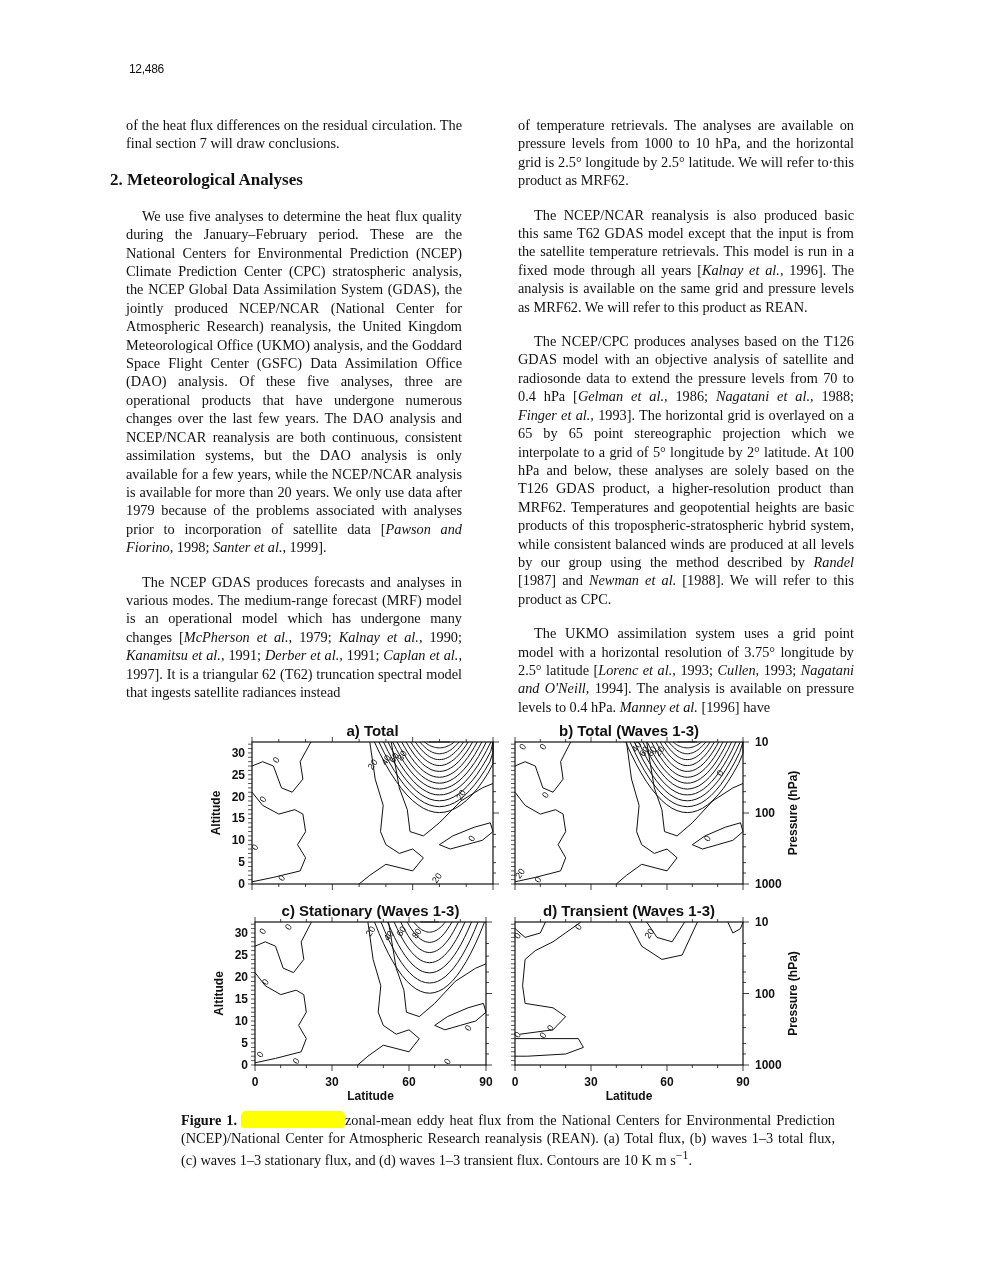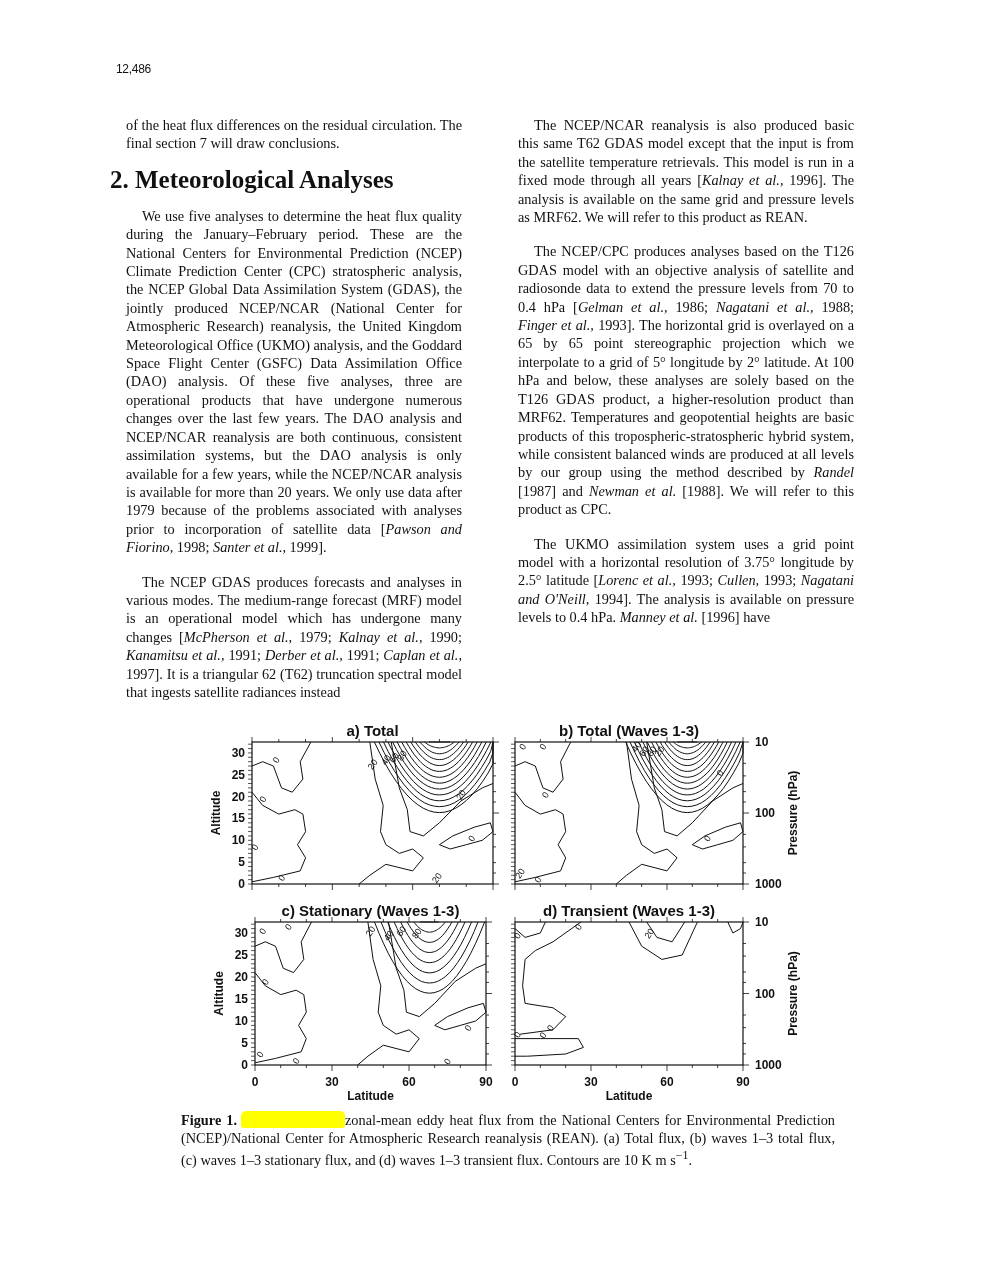--- a/index.html
+++ b/index.html
@@ -1,27 +1,27 @@
 <!DOCTYPE html>
 <html><head>
 <meta charset="utf-8">
 <style>
   html, body { margin: 0; padding: 0; background: #ffffff; }
   body { width: 984px; height: 1263px; position: relative; overflow: hidden; color: #111; }
 
-  .running-head { position: absolute; top: 62px; left: 116px; width: 760px; height: 18px; font-size: 13.5px; }
+  .running-head { position: absolute; top: 62px; left: 129px; width: 760px; height: 18px; font-size: 13.5px; }
   .page-number { position: absolute; left: 0; top: 0; font-family: "Liberation Sans", sans-serif; font-size: 12px; letter-spacing: -0.3px; }
   .head-title { position: absolute; left: 103px; top: -1px; font-family: "Liberation Serif", serif; font-size: 14px; letter-spacing: 0.1px; }
 
   .col { position: absolute; top: 100px; width: 368px; font-family: "Liberation Serif", serif; font-size: 14.3px; line-height: 18.4px; text-align: justify; }
   .col-left { left: 110px; }
   .col-right { left: 502px; }
   .col p { margin: 16px; }
   .col p.indent { text-indent: 16px; }
-  .section-heading { font-family: "Liberation Serif", serif; font-weight: bold; font-size: 25px; margin: 13px 0 9px 0; line-height: 22px; text-align: left; }
+  .section-heading { font-family: "Liberation Serif", serif; font-weight: bold; font-size: 17px; margin: 13px 0 9px 0; line-height: 22px; text-align: left; }
   .col i { font-style: italic; }
 
   .figure { position: absolute; left: 0; top: 0; width: 984px; height: 1263px; pointer-events: none; margin-left: 12px; }
   .figure svg { position: absolute; left: 0; top: 0; pointer-events: auto; }
 
   .caption { position: absolute; left: 162px; top: 1111px; width: 654px; font-family: "Liberation Serif", serif; font-size: 14.3px; line-height: 17.5px; text-align: justify; margin-left: 19px; }
   .caption b { font-weight: bold; }
   .redaction { display: inline-block; width: 104px; height: 17px; background: #ffff00; border-radius: 5px 5px 3px 3px; vertical-align: -3px; margin-left: 4px; }
 </style>
 </head>
@@ -32,20 +32,21 @@
 </div>
 
 <div class="col col-left">
   <p>of the heat flux differences on the residual circulation. The final section 7 will draw conclusions.</p>
   <h2 class="section-heading">2.  Meteorological Analyses</h2>
   <p class="indent"><span>We use five analyses to determine the heat flux quality during the January–February period. These are the National Centers for Environmental Prediction (NCEP) Climate Prediction Center (CPC) stratospheric analysis, the NCEP Global Data Assimilation System (GDAS), the jointly produced NCEP/NCAR (National Center for Atmospheric Research) reanalysis, the United Kingdom Meteorological Office (UKMO) analysis, and the Goddard Space Flight Center (GSFC) Data Assimilation Office (DAO) analysis. Of these five analyses, three are operational products that have undergone numerous changes over the last few years. The DAO analysis and NCEP/NCAR reanalysis are both continuous, consistent assimilation systems, but the DAO analysis is only available for a few years, while the NCEP/NCAR analysis is available for more than 20 years. We only use data after 1979 because of the problems associated with analyses prior to incorporation of satellite data [</span><i>Pawson and Fiorino,</i><span> 1998; </span><i>Santer et al.,</i><span> 1999].</span></p>
   <p class="indent"><span>The NCEP GDAS produces forecasts and analyses in various modes. The medium-range forecast (MRF) model is an operational model which has undergone many changes [</span><i>McPherson et al.,</i><span> 1979; </span><i>Kalnay et al.,</i><span> 1990; </span><i>Kanamitsu et al.,</i><span> 1991; </span><i>Derber et al.,</i><span> 1991; </span><i>Caplan et al.,</i><span> 1997]. It is a triangular 62 (T62) truncation spectral model that ingests satellite radiances instead</span></p>
 </div>
 
 <div class="col col-right">
+  <p>of temperature retrievals. The analyses are available on pressure levels from 1000 to 10 hPa, and the horizontal grid is 2.5° longitude by 2.5° latitude. We will refer to·this product as MRF62.</p>
   <p class="indent"><span>The NCEP/NCAR reanalysis is also produced basic this same T62 GDAS model except that the input is from the satellite temperature retrievals. This model is run in a fixed mode through all years [</span><i>Kalnay et al.,</i><span> 1996]. The analysis is available on the same grid and pressure levels as MRF62. We will refer to this product as REAN.</span></p>
   <p class="indent"><span>The NCEP/CPC produces analyses based on the T126 GDAS model with an objective analysis of satellite and radiosonde data to extend the pressure levels from 70 to 0.4 hPa [</span><i>Gelman et al.,</i><span> 1986; </span><i>Nagatani et al.,</i><span> 1988; </span><i>Finger et al.,</i><span> 1993]. The horizontal grid is overlayed on a 65 by 65 point stereographic projection which we interpolate to a grid of 5° longitude by 2° latitude. At 100 hPa and below, these analyses are solely based on the T126 GDAS product, a higher-resolution product than MRF62. Temperatures and geopotential heights are basic products of this tropospheric-stratospheric hybrid system, while consistent balanced winds are produced at all levels by our group using the method described by </span><i>Randel</i><span> [1987] and </span><i>Newman et al.</i><span> [1988]. We will refer to this product as CPC.</span></p>
   <p class="indent"><span>The UKMO assimilation system uses a grid point model with a horizontal resolution of 3.75° longitude by 2.5° latitude [</span><i>Lorenc et al.,</i><span> 1993; </span><i>Cullen,</i><span> 1993; </span><i>Nagatani and O'Neill,</i><span> 1994]. The analysis is available on pressure levels to 0.4 hPa. </span><i>Manney et al.</i><span> [1996] have</span></p>
 </div>
 
 <div class="figure">
   <svg id="fig-svg" width="984" height="1263" viewBox="0 0 984 1263">
       <g>
         <rect x="240" y="742" width="241" height="142" fill="none" stroke="#111" stroke-width="1.2"></rect>
         <text x="360.5" y="736" font-family="&quot;Liberation Sans&quot;, &quot;DejaVu Sans&quot;, sans-serif" font-weight="bold" font-size="15" fill="#111" text-anchor="middle">a)   Total</text>

